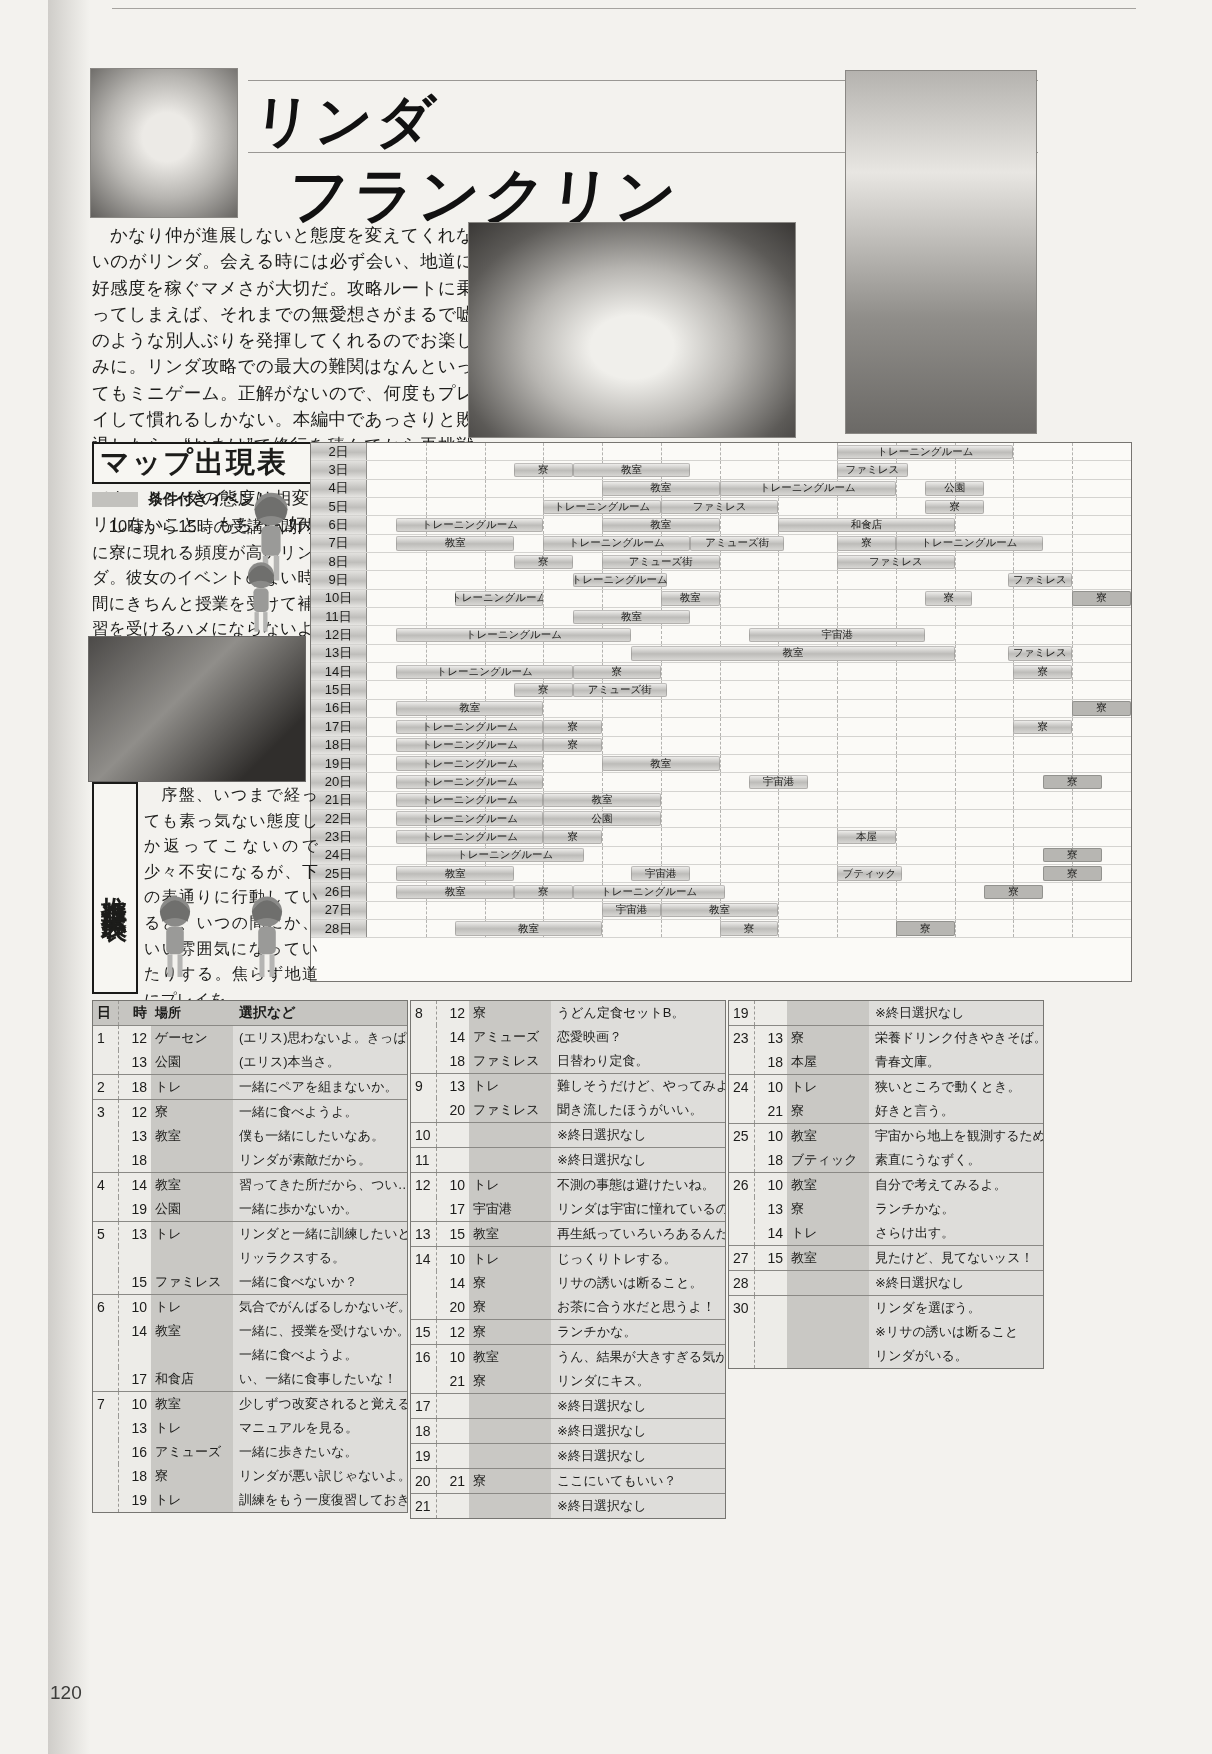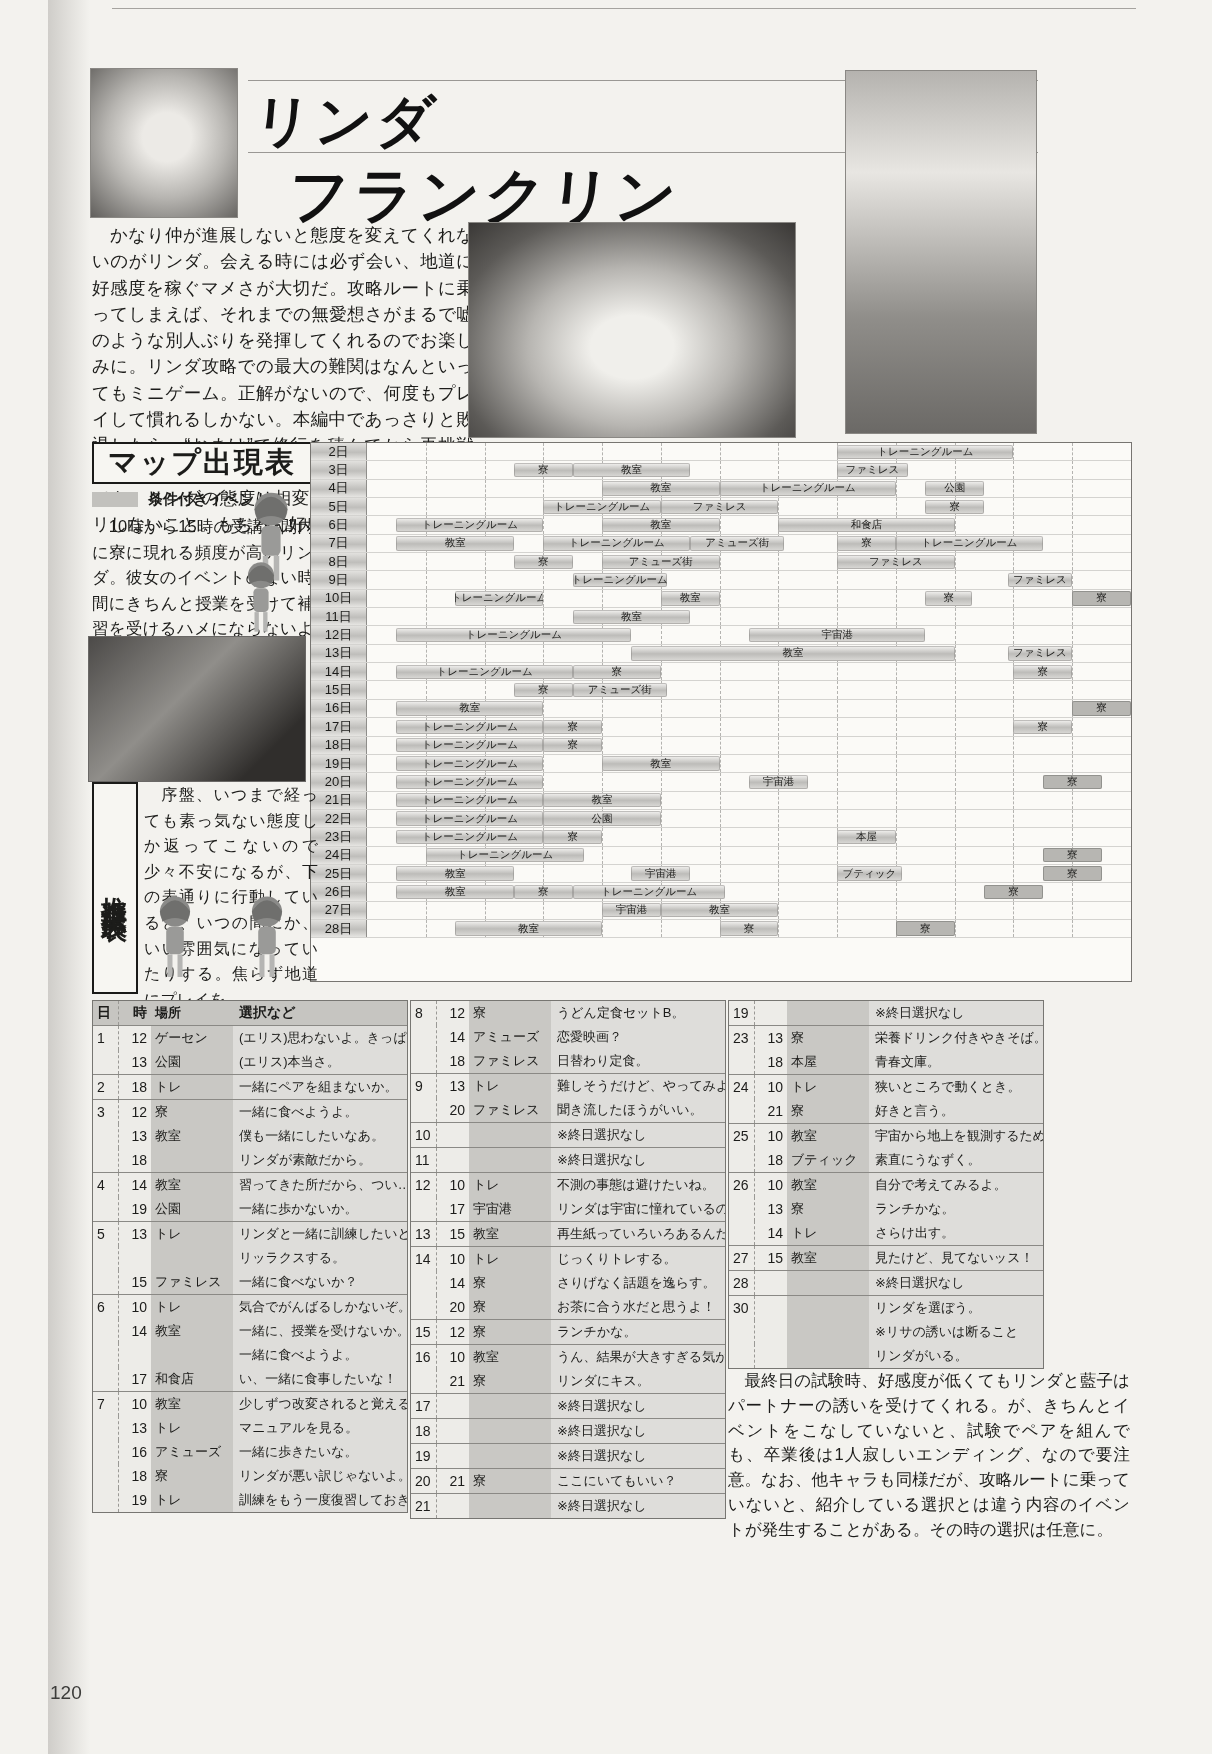--- a/index.html
+++ b/index.html
@@ -24,21 +24,21 @@
          background:linear-gradient(180deg,#b5b3af,#e8e6e2 28%,#908e8a 68%,#6b6966);
          border:1px solid #8a8884;}
   .intro{position:absolute;left:92px;top:222px;width:382px;height:212px;margin:0;
          font-size:17.5px;line-height:1.5;text-align:justify;}
   .center-face{position:absolute;left:468px;top:222px;width:326px;height:214px;
          background:radial-gradient(ellipse at 50% 58%,#f0efeb 0 18%,#b7b5b1 45%,#5c5a57 78%,#3a3836 100%);
          border:1px solid #8a8884;}
 
   
   .map-heading{position:absolute;left:92px;top:442px;width:216px;height:38px;border:2px solid #1a1a18;
-         background:#f7f6f2;display:flex;align-items:center;padding-left:14px;
+         background:#f7f6f2;display:flex;align-items:center;padding-left:6px;
          font-size:29px;font-weight:bold;letter-spacing:2px;}
   .legend{position:absolute;left:92px;top:490px;display:flex;align-items:center;gap:10px;}
   .legend .swatch{width:46px;height:15px;background:#c2c1bd;display:inline-block;}
   .legend .lg-label{font-size:15px;font-weight:bold;}
   .map-note{position:absolute;left:92px;top:514px;width:222px;margin:0;
          font-size:16.5px;line-height:1.55;text-align:justify;}
 
   
   .chibi{position:absolute;}
   .chibi svg{width:100%;height:100%;}
@@ -887,21 +887,21 @@
       <div class="c-row c-group">
         <div class="c-c0">14</div>
         <div class="c-c1">10</div>
         <div class="c-c2">トレ</div>
         <div class="c-c3">じっくりトレする。</div>
       </div>
       <div class="c-row">
         <div class="c-c0"></div>
         <div class="c-c1">14</div>
         <div class="c-c2">寮</div>
-        <div class="c-c3">さりげなく話題を逸らす。</div>
+        <div class="c-c3">リサの誘いは断ること。</div>
       </div>
       <div class="c-row">
         <div class="c-c0"></div>
         <div class="c-c1">20</div>
         <div class="c-c2">寮</div>
         <div class="c-c3">お茶に合う水だと思うよ！</div>
       </div>
       <div class="c-row c-group">
         <div class="c-c0">15</div>
         <div class="c-c1">12</div>
@@ -1037,15 +1037,14 @@
         <div class="c-c3">※リサの誘いは断ること</div>
       </div>
       <div class="c-row">
         <div class="c-c0"></div>
         <div class="c-c1"></div>
         <div class="c-c2"></div>
         <div class="c-c3">リンダがいる。</div>
       </div>
     </div>
 
-  <p class="footer-note">　最終日の試験時、好感度が低くてもリンダと藍子はパートナーの誘いを受けてくれる。が、きちんとイベントをこなしていないと、試験でペアを組んでも、卒業後は1人寂しいエンディング、なので要注意。なお、他キャラも同様だが、攻略ルートに乗っていないと、紹介している選択とは違う内容のイベントが発生することがある。その時の選択は任意に。</p>
   <div class="page-number">120</div>
 </div>
 
 </body></html>

